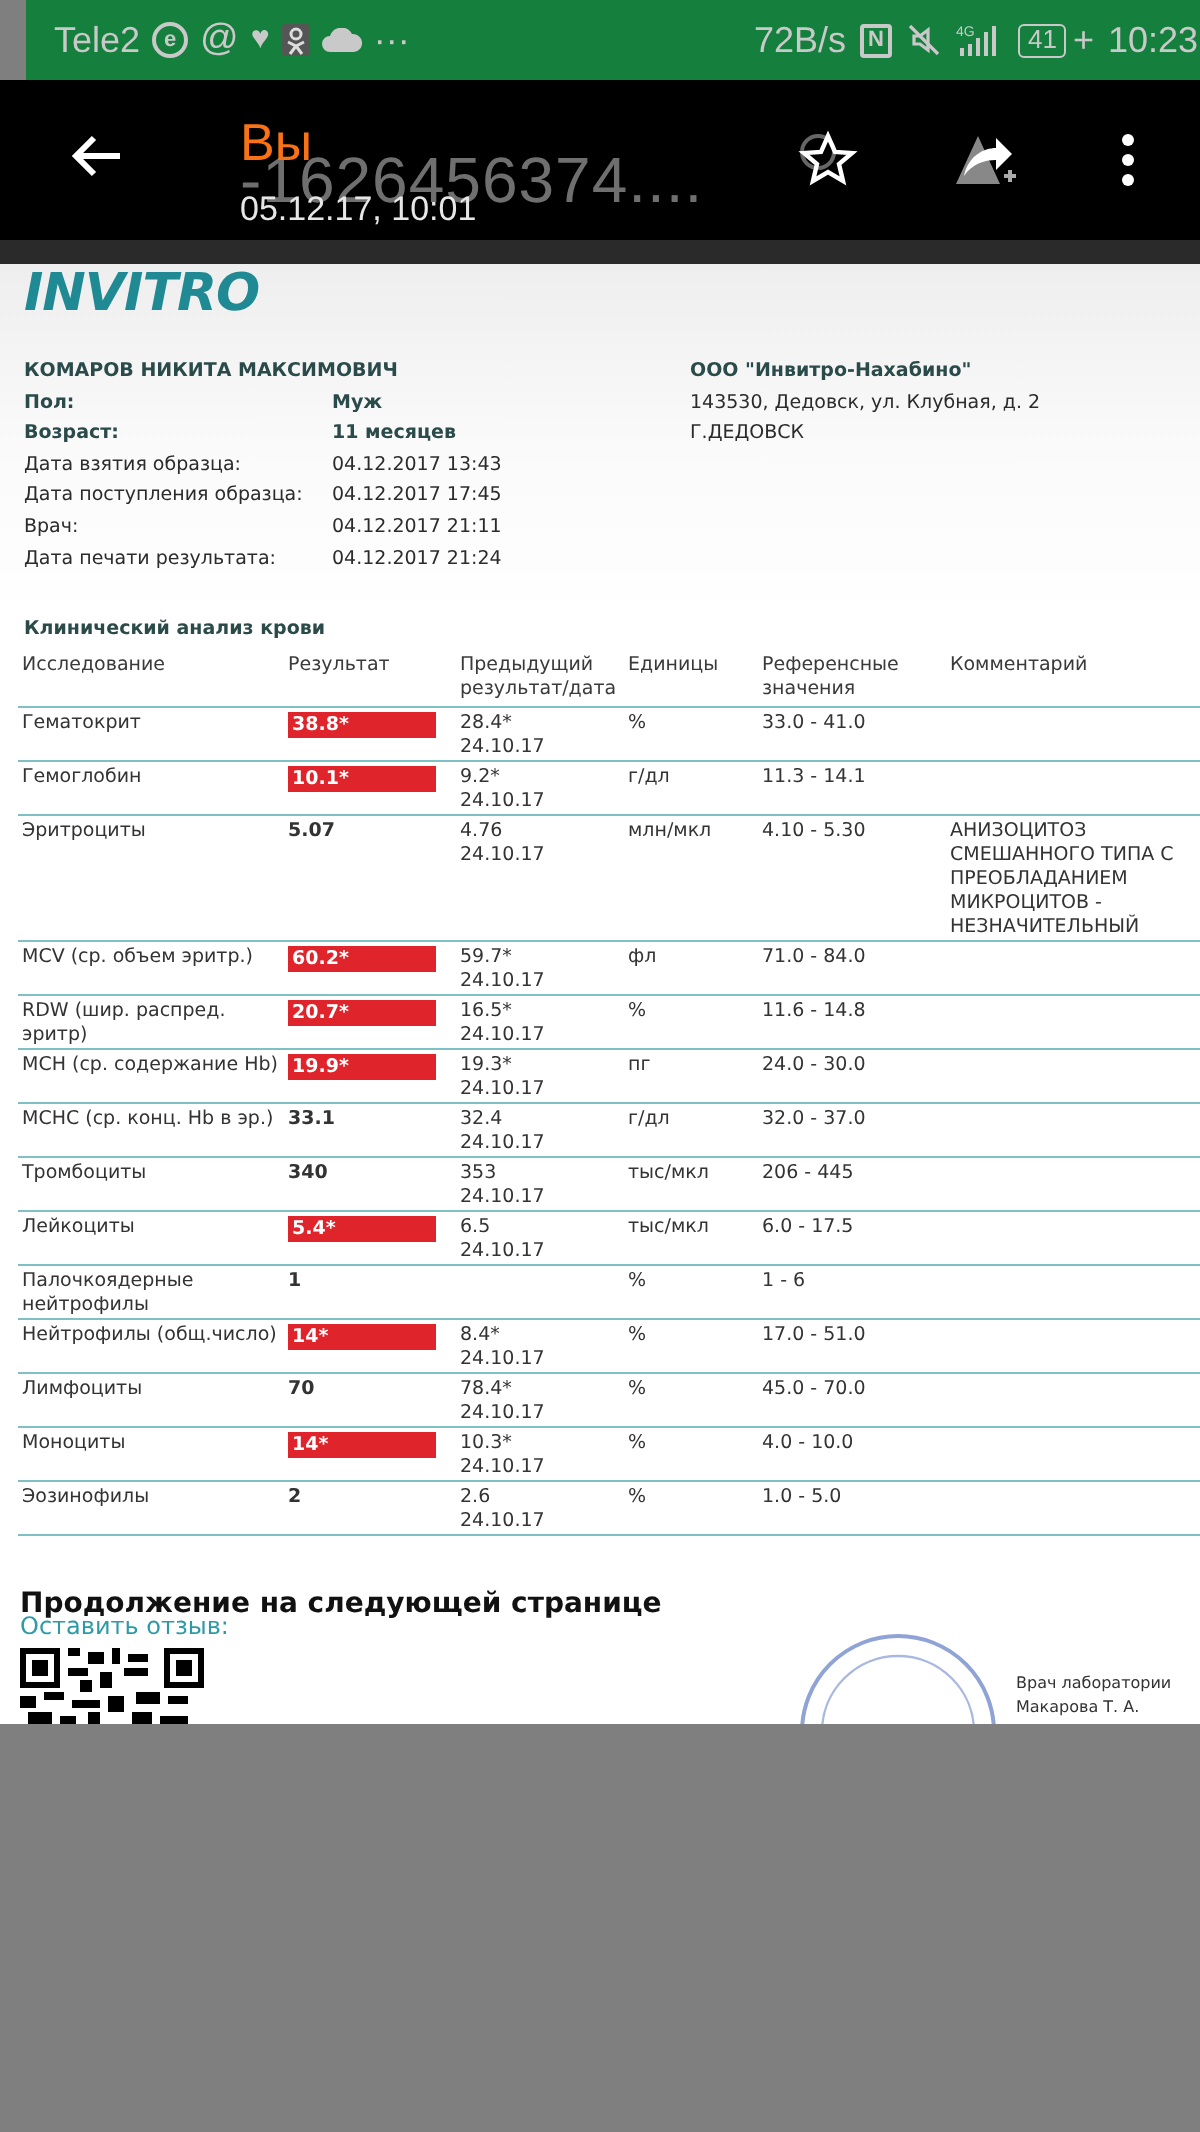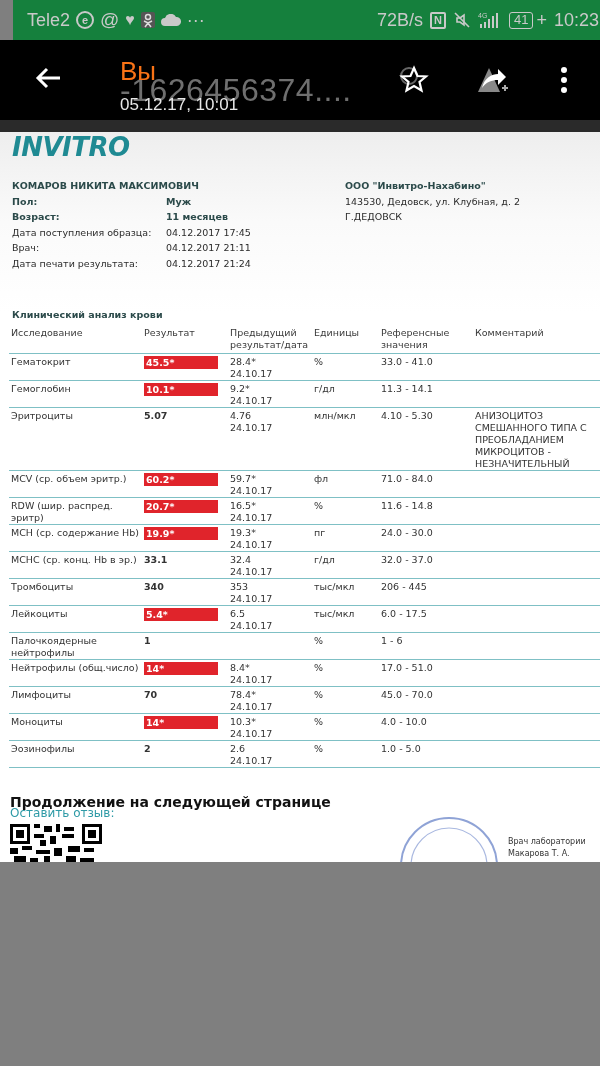--- a/index.html
+++ b/index.html
@@ -126,20 +126,24 @@
       </div>
     <div class="row">
         <span class="k b">Пол:</span>
         <span class="b">Муж</span>
       </div>
     <div class="row">
         <span class="k b">Возраст:</span>
         <span class="b">11 месяцев</span>
       </div>
     <div class="row">
+        <span class="k">Дата взятия образца:</span>
+        <span>04.12.2017 13:43</span>
+      </div>
+    <div class="row">
         <span class="k">Дата поступления образца:</span>
         <span>04.12.2017 17:45</span>
       </div>
     <div class="row">
         <span class="k">Врач:</span>
         <span>04.12.2017 21:11</span>
       </div>
     <div class="row">
         <span class="k">Дата печати результата:</span>
         <span>04.12.2017 21:24</span>
@@ -162,21 +166,21 @@
         <th style="width:84px;">Предыдущий результат/дата</th>
         <th>Единицы</th>
         <th style="width:80px;">Референсные значения</th>
         <th>Комментарий</th>
       </tr>
     </thead>
     <tbody id="rows">
         <tr>
           <td class="name">Гематокрит</td>
           <td class="val">
-            <span class="flag">45.5*</span>
+            <span class="flag">38.8*</span>
           </td>
           <td class="prev">
             <div>28.4*</div>
             <div>24.10.17</div>
           </td>
           <td class="unit">%</td>
           <td class="ref">33.0 - 41.0</td>
           <td class="comm"></td>
         </tr>
         <tr>

